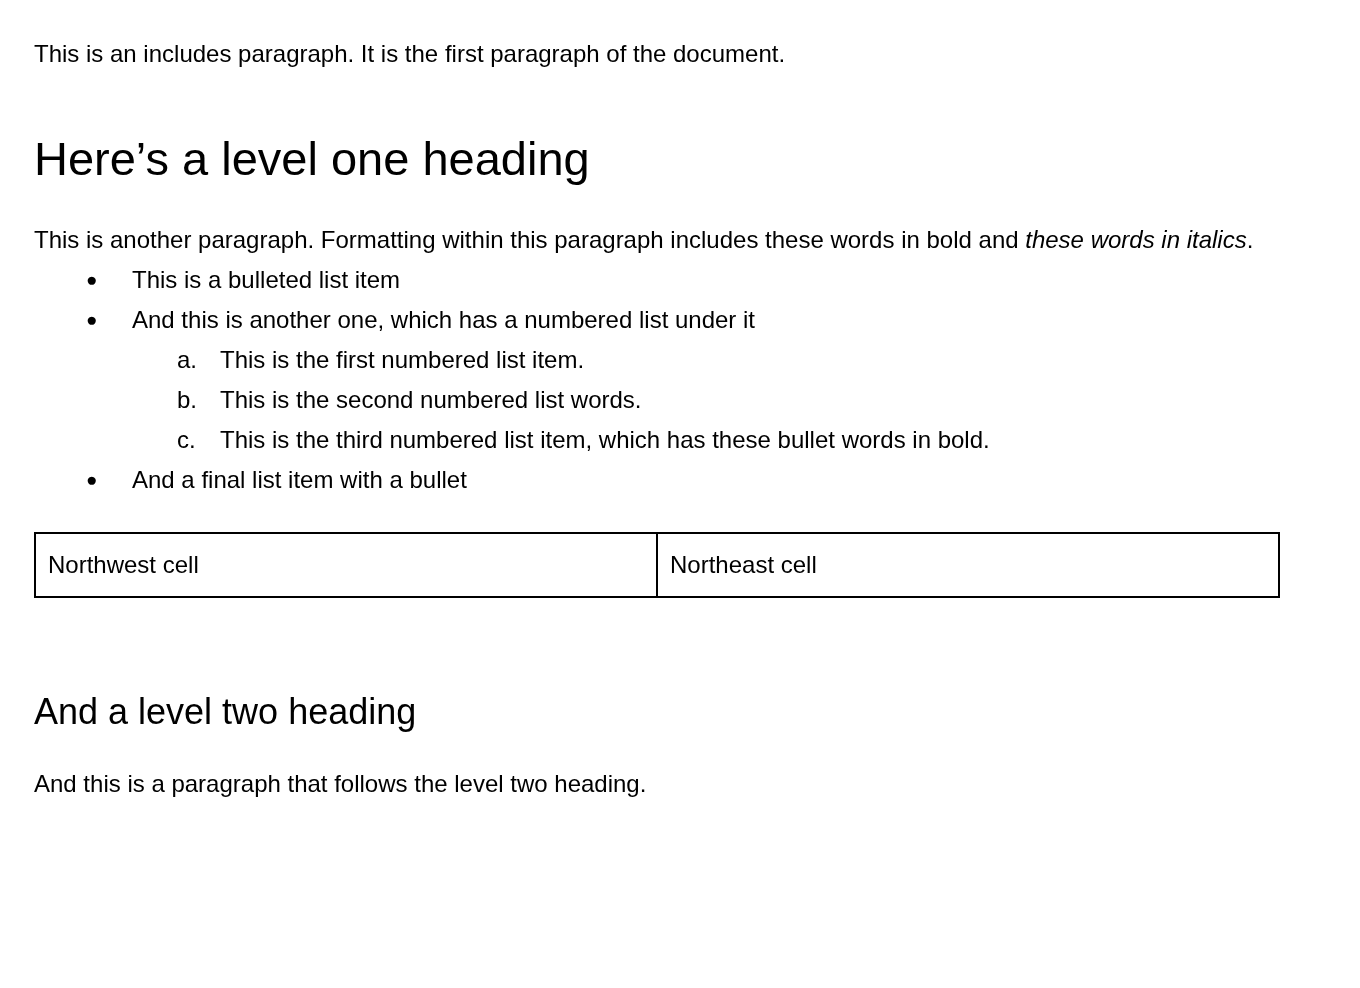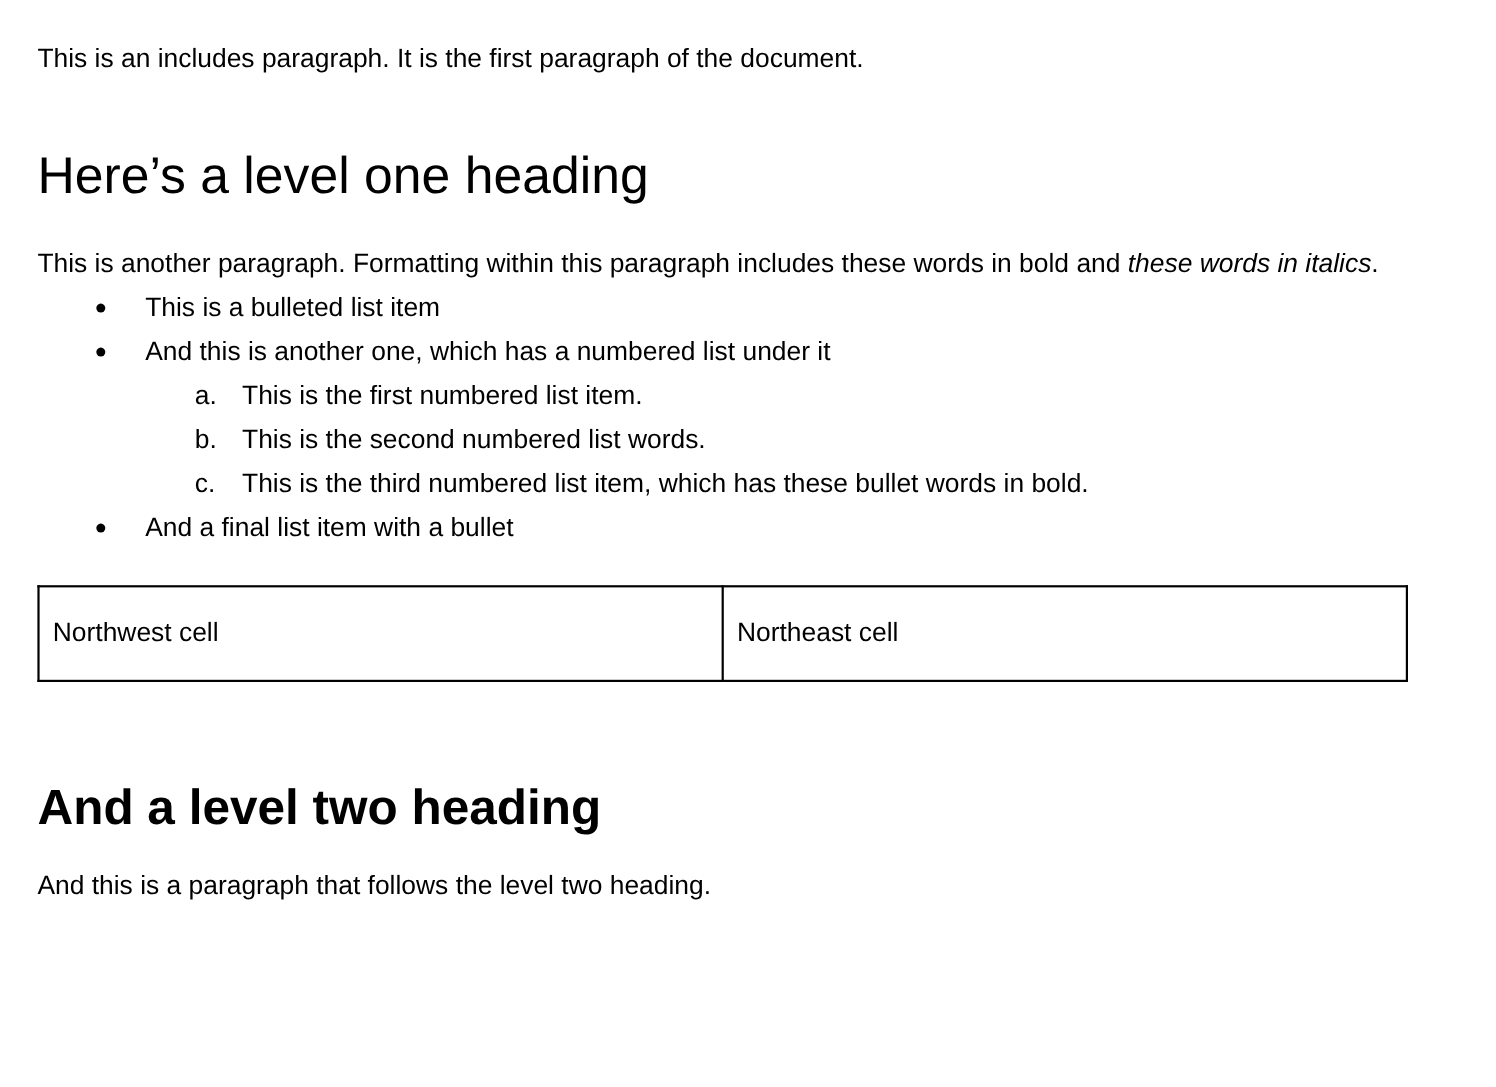--- a/index.html
+++ b/index.html
@@ -19,23 +19,23 @@
   }
   p { margin: 0; }
   h1 {
     font-size: 47px;
     line-height: 58px;
     font-weight: 400;
     margin: 56px 0 32px 0;
     letter-spacing: 0;
   }
   h2 {
-    font-size: 45px;
+    font-size: 36px;
     line-height: 44px;
-    font-weight: 700;
+    font-weight: 400;
     margin: 92px 0 30px 0;
   }
   ul.blist, ol.nlist {
     list-style: none;
     margin: 0;
     padding: 0;
   }
   ul.blist > li {
     position: relative;
     padding-left: 98px;
@@ -58,21 +58,21 @@
   }
   table.doc-table {
     border-collapse: collapse;
     table-layout: fixed;
     width: 1246px;
     margin-top: 32px;
   }
   table.doc-table td {
     border: 2px solid #000000;
     width: 50%;
-    padding: 22px 12px;
+    padding: 11px 12px;
     font-size: 24px;
     line-height: 40px;
     vertical-align: middle;
   }
   strong { font-weight: 400; }
   em { }
 </style>
 </head>
 <body>
 

